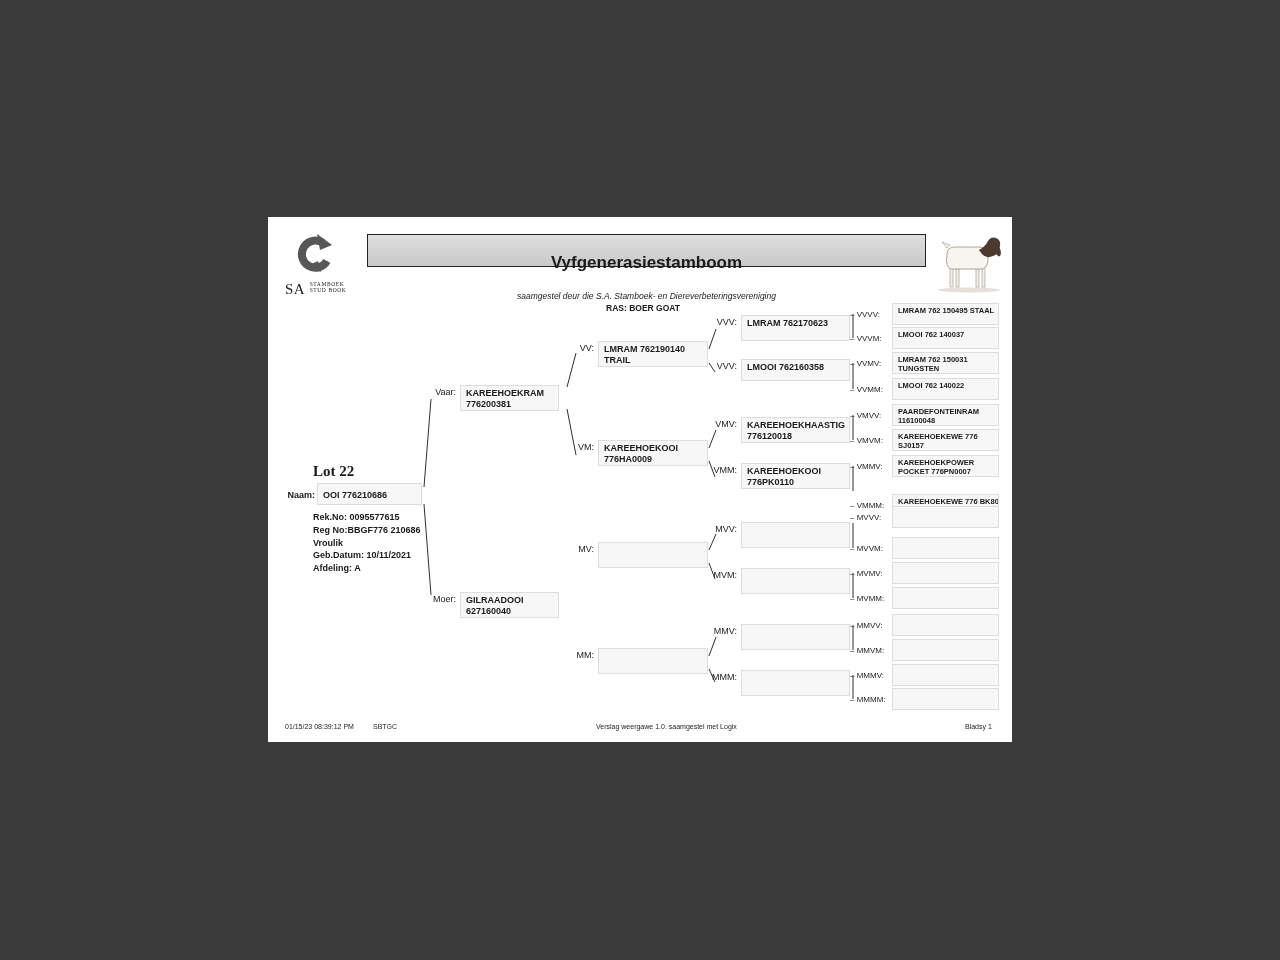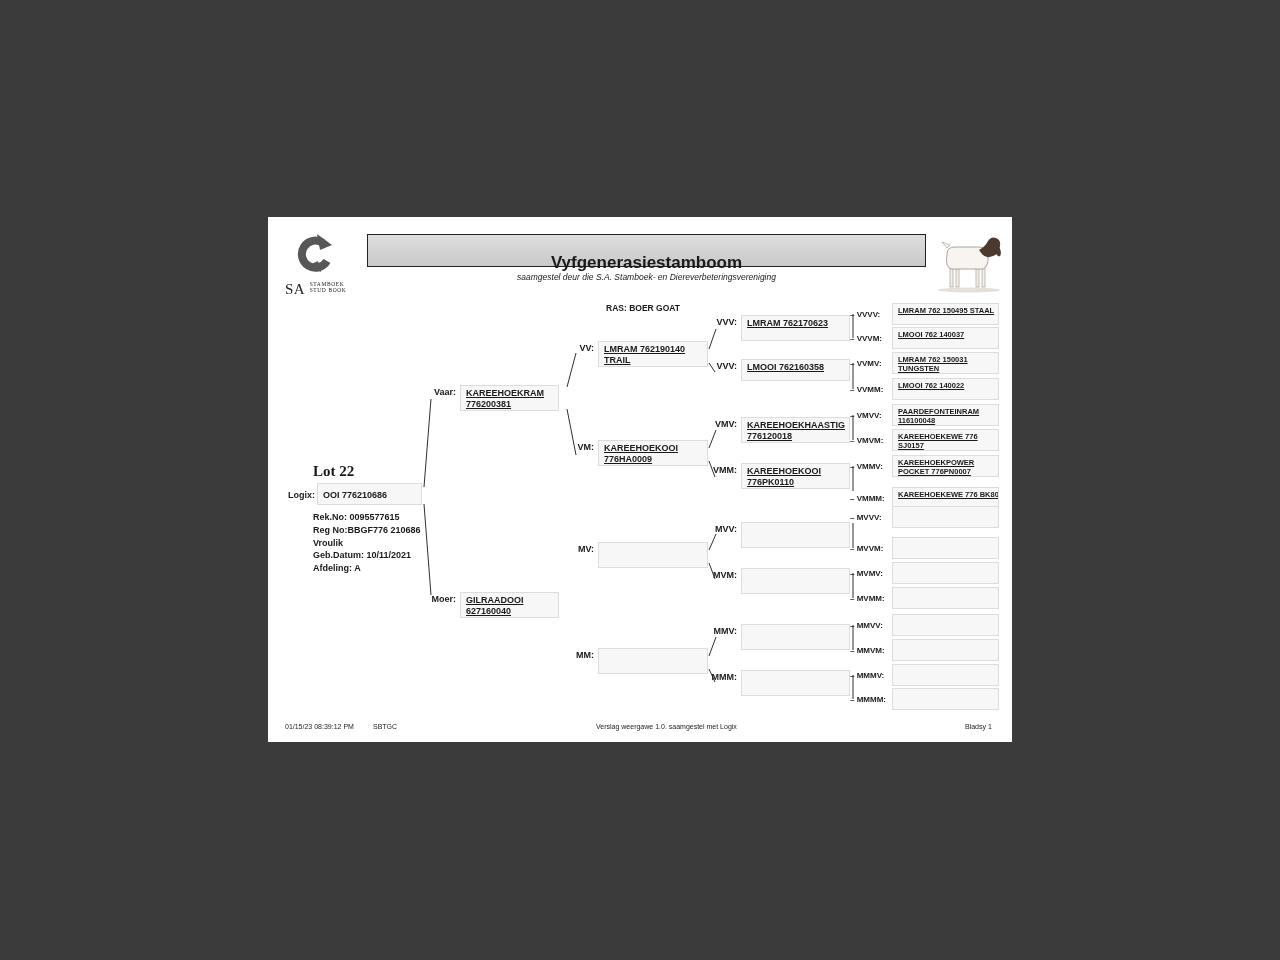--- a/index.html
+++ b/index.html
@@ -13,41 +13,41 @@
     position:absolute;left:268px;top:217px;width:744px;height:525px;
     background:#ffffff;color:#1a1a1a;
   }
   
   .hdrbox{
     position:absolute;left:99px;top:17px;width:559px;height:33px;
     background:linear-gradient(#dedede,#c9c9c9);
     border:1px solid #222;text-align:center;box-sizing:border-box;
   }
   .hdr-title{display:block;font-size:17px;font-weight:bold;line-height:20px;margin-top:18px;}
-  .hdr-sub{display:block;font-size:8.5px;font-style:italic;line-height:9px;}
+  .hdr-sub{display:block;font-size:8.5px;font-style:italic;line-height:9px;margin-top:19px;}
   .logo-mark{position:absolute;left:28px;top:17px;width:38px;height:46px;}
   .logo-text{position:absolute;left:17px;top:63px;width:90px;white-space:nowrap;}
   .logo-sa{font-family:"Liberation Serif",serif;font-size:15px;letter-spacing:.5px;color:#222;}
   .logo-small{display:inline-block;vertical-align:2px;font-size:5.5px;letter-spacing:.6px;line-height:6px;color:#222;font-family:"Liberation Serif",serif;}
   .goat{position:absolute;left:666px;top:17px;width:72px;height:62px;}
   .breed{position:absolute;left:323px;top:86px;font-size:8.5px;font-weight:bold;padding-left:15px;}
   
   .lot{position:absolute;left:45px;top:246px;font-family:"Liberation Serif",serif;font-size:15px;font-weight:bold;}
   .naam-label{position:absolute;left:18px;top:273px;width:29px;text-align:right;font-size:9px;font-weight:bold;}
   .naam-box{position:absolute;left:49px;top:266px;width:105px;height:22px;background:#f7f7f7;border:1px solid #ddd;box-sizing:border-box;
     font-size:9px;font-weight:bold;line-height:22px;padding-left:5px;}
   .details{position:absolute;left:45px;top:294px;font-size:9px;font-weight:bold;line-height:12.8px;white-space:nowrap;}
   .owner{position:absolute;left:45px;top:398px;font-size:9px;font-weight:bold;line-height:10.3px;white-space:nowrap;}
   .details span,.owner span{display:block;}
   
   .node{position:absolute;display:flex;align-items:flex-start;}
-  .nlabel{font-size:9px;font-weight:bold;text-align:right;padding-top:2px;margin-right:4px;white-space:nowrap;}
+  .nlabel{font-size:9px;font-weight:normal;text-align:right;padding-top:2px;margin-right:4px;white-space:nowrap;}
   .nbox{background:#f7f7f7;border:1px solid #ddd;box-sizing:border-box;
     font-size:9px;font-weight:bold;line-height:10.5px;padding:2px 0 0 5px;overflow:hidden;}
-  .nbox span{display:block;white-space:nowrap;text-decoration:underline;}
+  .nbox span{display:block;white-space:nowrap;}
   .c2{left:158px;} .c2 .nlabel{width:30px;} .c2 .nbox{width:99px;height:26px;}
   .c3{left:300px;} .c3 .nlabel{width:26px;} .c3 .nbox{width:110px;height:26px;}
   .c4{left:435px;} .c4 .nlabel{width:34px;} .c4 .nbox{width:109px;height:26px;}
   .c5{left:582px;align-items:center;}
   .c5 .nlabel{width:40px;font-size:8px;padding-top:0;text-align:left;margin-right:2px;}
   .c5 .nbox{width:107px;height:22px;font-size:7.5px;line-height:9px;padding-top:2px;}
   
   .lines{position:absolute;left:0;top:0;pointer-events:none;}
   
   .foot{position:absolute;top:506px;font-size:7px;color:#222;white-space:nowrap;}
@@ -83,21 +83,21 @@
     <path d="M12,20 Q10,33 16,35 L48,35 Q54,32 53,21 Q52,13 44,13 L20,13 Q12,13 12,20 Z" fill="#f8f5f0" stroke="#9a9184" stroke-width="0.8"></path>
     <path d="M12,14 L7,8 L15,11 Z" fill="#f8f5f0" stroke="#9a9184" stroke-width="0.6"></path>
     <path d="M44,16 Q50,13 53,7 Q56,2 61,4 Q66,6 65,12 Q64,20 58,22 Q51,25 47,20 Z" fill="#4c3a2e"></path>
     <ellipse cx="63" cy="17" rx="2.6" ry="5.5" fill="#4c3a2e" transform="rotate(-14 63 17)"></ellipse>
     <path d="M55,4 Q58,0.5 61,2.5" stroke="#2e2departing320" stroke-width="1.2" fill="none"></path>
   </svg>
 
   <div class="breed">RAS: BOER GOAT</div>
 
   <div class="lot">Lot 22</div>
-  <div class="naam-label">Logix:</div>
+  <div class="naam-label">Naam:</div>
   <div class="naam-box">OOI 776210686</div>
   <div class="details">
     <span>Rek.No: 0095577615</span>
     <span>Reg No:BBGF776 210686</span>
     <span>Vroulik</span>
     <span>Geb.Datum: 10/11/2021</span>
     <span>Afdeling: A</span>
   </div>
 
   <svg class="lines" width="744" height="525">
@@ -245,21 +245,21 @@
         <span>SJ0157</span>
       </div>
   </div>
   <div class="node c5" style="top:238px">
     <span class="nlabel">– VMMV:</span>
     <div class="nbox">
         <span>KAREEHOEKPOWER</span>
         <span>POCKET 776PN0007</span>
       </div>
   </div>
-  <div class="node c5" style="top:270px">
+  <div class="node c5" style="top:277px">
     <span class="nlabel">– VMMM:</span>
     <div class="nbox">
         <span>KAREEHOEKEWE 776 BK8017</span>
       </div>
   </div>
   <div class="node c5" style="top:289px">
     <span class="nlabel">– MVVV:</span>
     <div class="nbox"></div>
   </div>
   <div class="node c5" style="top:320px">

